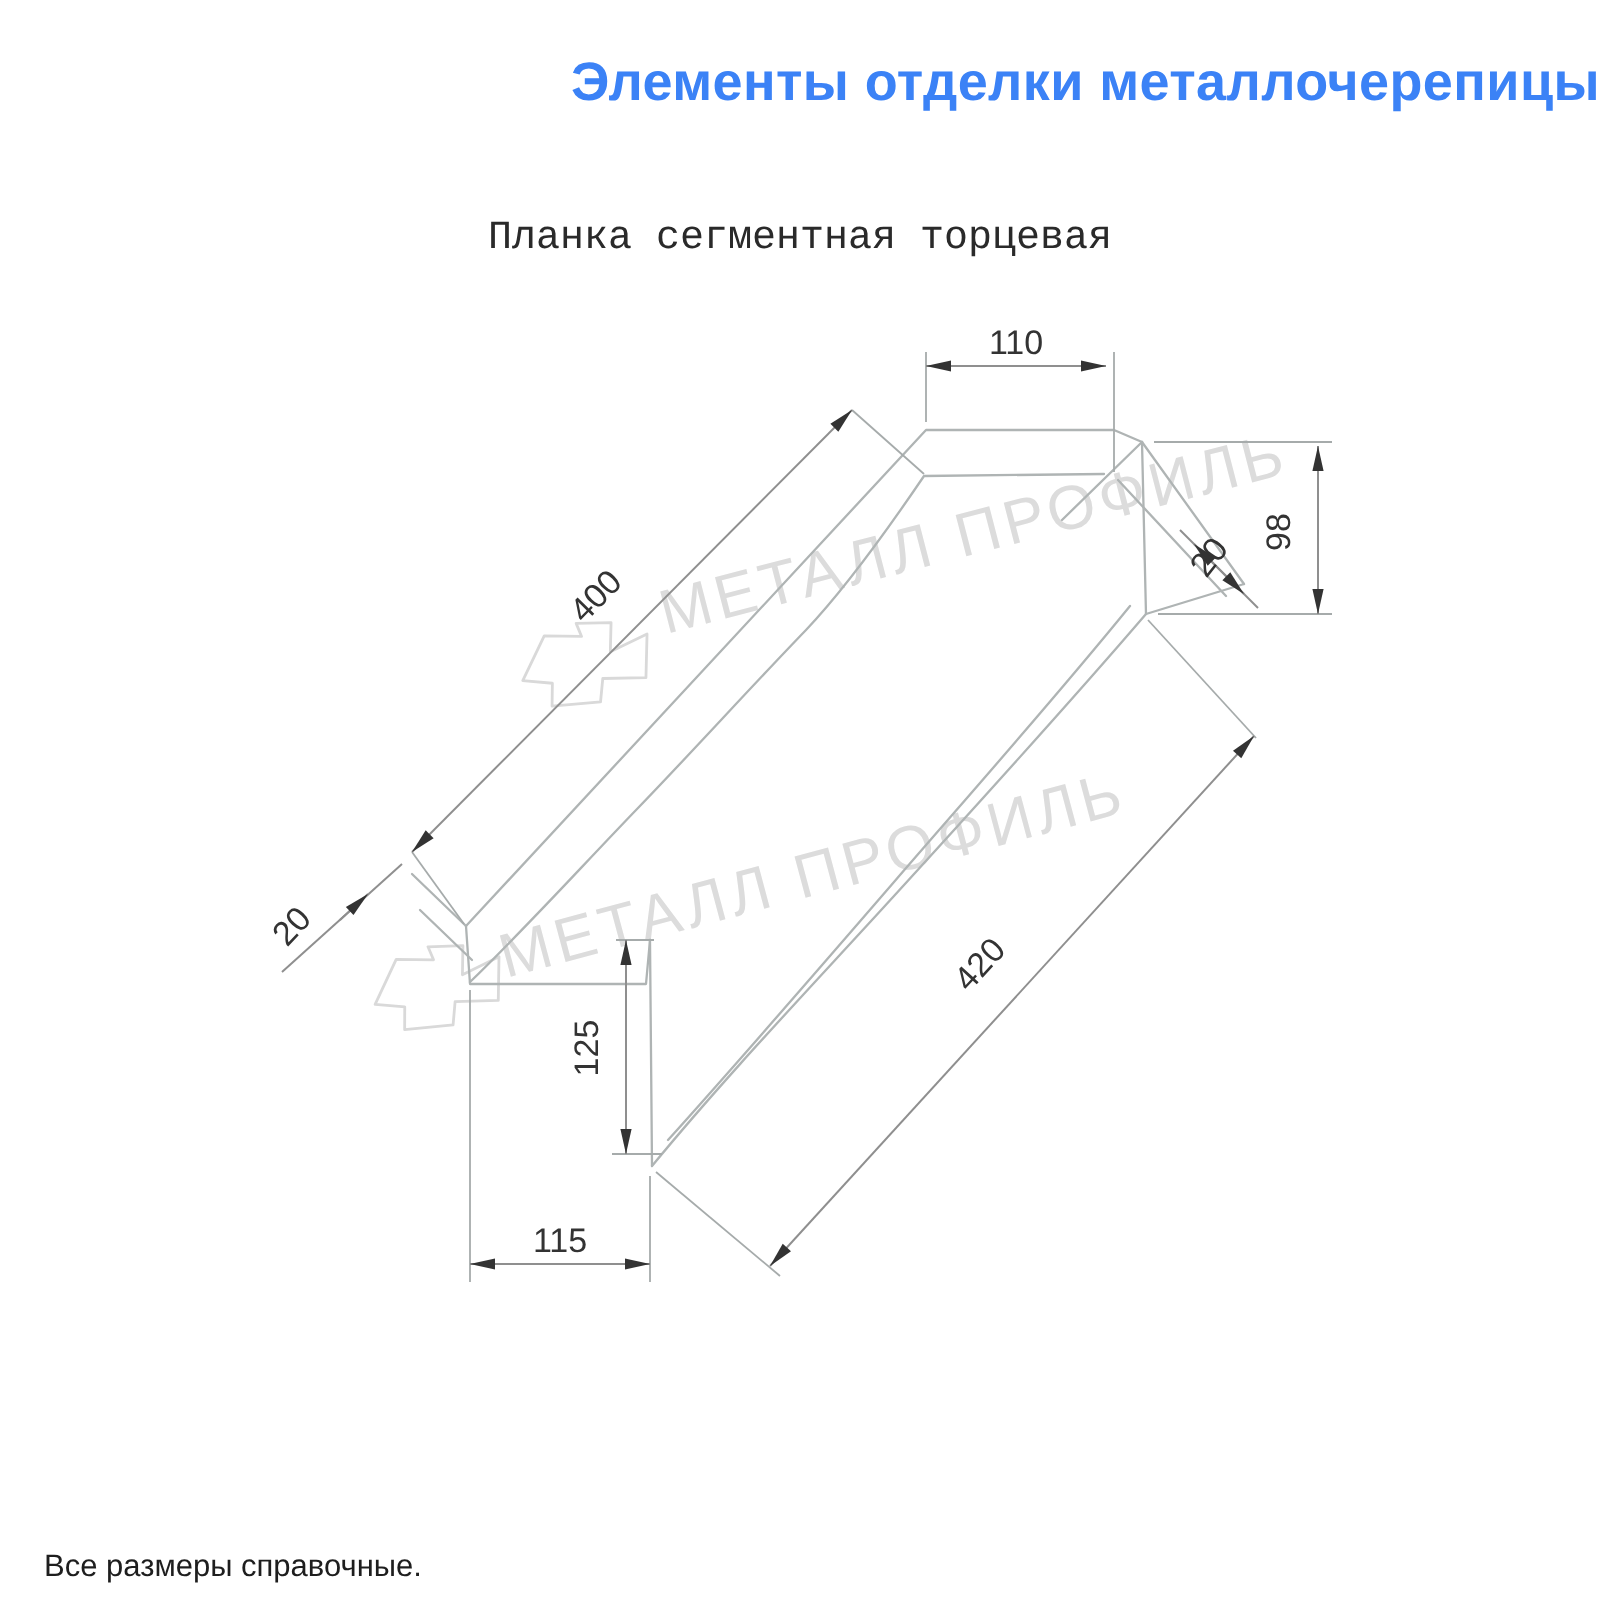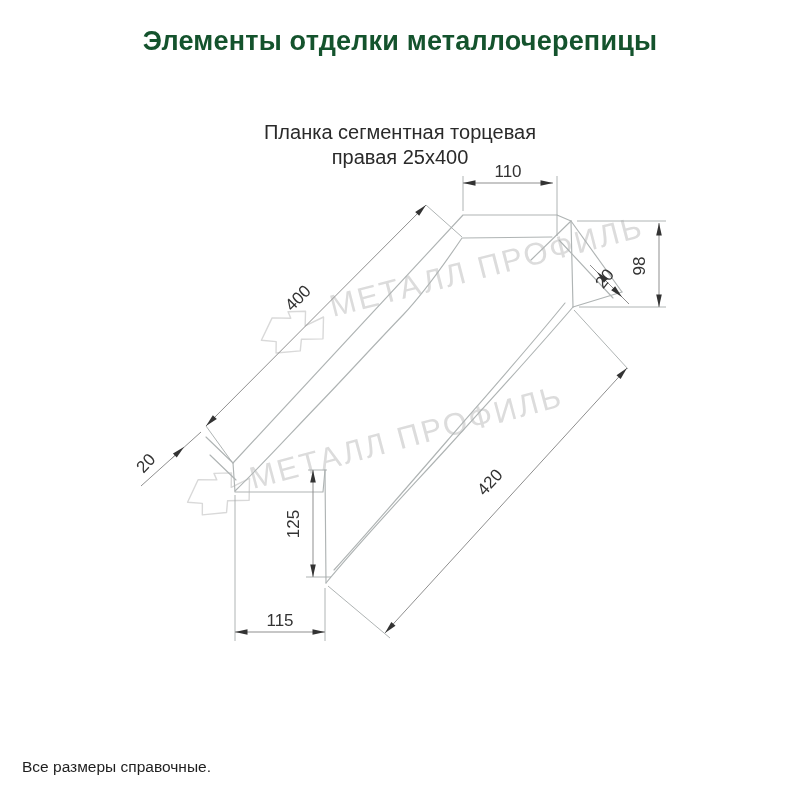--- a/index.html
+++ b/index.html
@@ -1,50 +1,49 @@
 <!DOCTYPE html>
 <html><head>
 <meta charset="utf-8">
 <style>
   html,body{margin:0;padding:0;background:#ffffff;}
   .page{
     position:relative;width:800px;height:800px;background:#ffffff;overflow:hidden;
     font-family:"Liberation Sans",sans-serif;
   }
   .title{
-    position:absolute;top:26px;left:0;width:800px;text-align:center;
-    font-size:27px;font-weight:bold;color:#14532d;letter-spacing:0.2px;
+    position:absolute;top:26px;left:0;width:800px;text-align:right;
+    font-size:27px;font-weight:bold;color:#3b82f6;letter-spacing:0.2px;
   }
   .subtitle{
-    position:absolute;top:120px;left:0;width:800px;text-align:center;
-    font-size:20px;font-weight:400;color:#2a2a2a;line-height:25px;
+    position:absolute;top:107px;left:0;width:800px;text-align:center;
+    font-size:20px;font-weight:400;color:#2a2a2a;line-height:25px;font-family:Liberation Mono, monospace;
   }
   .footer{
-    position:absolute;top:756px;left:22px;
+    position:absolute;top:773px;left:22px;
     font-size:15.5px;color:#1e1e1e;line-height:22px;
   }
   svg.drawing{position:absolute;left:0;top:0;}
   
   .piece{stroke:#afb4b4;stroke-width:1.15;fill:none;stroke-linecap:round;stroke-linejoin:round;}
   .ext{stroke:#a6abab;stroke-width:0.9;fill:none;}
   .dim{stroke:#8f8f8f;stroke-width:1;fill:none;}
   .dimtext{fill:#333333;font-size:17px;font-family:"Liberation Sans",sans-serif;}
   .wm{fill:#dcdcdc;font-size:31px;letter-spacing:2.5px;font-family:"Liberation Sans",sans-serif;}
   .wmlogo{stroke:#d9d9d9;stroke-width:1.4;fill:none;stroke-linejoin:round;}
 </style>
 </head>
 <body>
 
 <div class="page">
 
   <div class="title">Элементы отделки металлочерепицы</div>
 
   <div class="subtitle">
     <div>Планка сегментная торцевая</div>
-    <div>правая 25x400</div>
   </div>
 
   <svg class="drawing" width="800" height="800" viewBox="0 0 800 800">
     <defs>
       <marker id="arr" markerUnits="userSpaceOnUse" markerWidth="14" markerHeight="8" refX="13.5" refY="4" orient="auto-start-reverse">
         <path d="M13.5,4 L1,1.2 L1,6.8 Z" fill="#333333"></path>
       </marker>
     </defs>
 
     <g>

